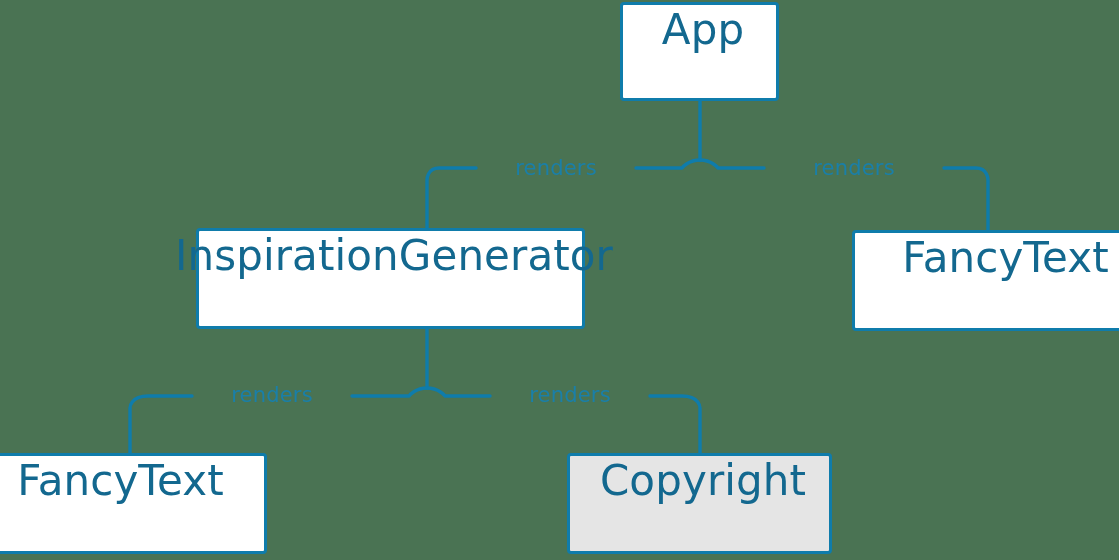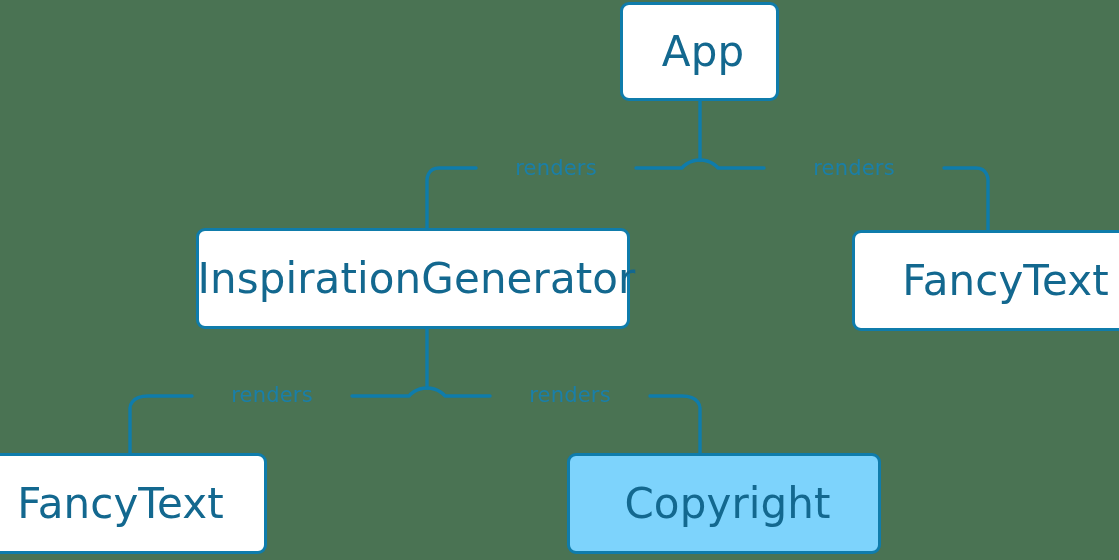--- a/index.html
+++ b/index.html
@@ -23,24 +23,23 @@
     inset: 0;
     width: 1119px;
     height: 560px;
     pointer-events: none;
   }
   .node {
     position: absolute;
     box-sizing: border-box;
     background: #ffffff;
     border: 3px solid #0f7cab;
-    border-radius: 9px;
+    border-radius: 4px;
     color: #13688f;
     display: flex;
-    align-items: center;
     justify-content: center;
     font-family: "DejaVu Sans", sans-serif;
     font-weight: 400;
     letter-spacing: 0.1px;
     white-space: nowrap;
     z-index: 2;
     padding-left: 7px;
   }
   .edge-label {
     position: absolute;
@@ -67,30 +66,30 @@
         <path d="M 427 329 L 427 388"></path>
         <path d="M 427 388 C 415 388 409 396 409 396 L 352 396 M 192 396 L 148 396 C 130 396 130 408 130 408 L 130 453"></path>
         <path d="M 427 388 C 439 388 445 396 445 396 L 490 396 M 650 396 L 682 396 C 700 396 700 408 700 408 L 700 453"></path>
       </g>
   </svg>
 
   <div id="nodes-container">
       <div class="node" style="left: 620px; top: 2px; width: 159px; height: 99px; background: rgb(255, 255, 255); border-color: rgb(15, 124, 171); color: rgb(19, 104, 143);">
         <span style="font-size: 42px;">App</span>
       </div>
-      <div class="node" style="left: 196px; top: 228px; width: 434px; height: 101px; background: rgb(255, 255, 255); border-color: rgb(15, 124, 171); color: rgb(19, 104, 143);">
+      <div class="node" style="left: 196px; top: 228px; width: 389px; height: 101px; background: rgb(255, 255, 255); border-color: rgb(15, 124, 171); color: rgb(19, 104, 143);">
         <span style="font-size: 42px;">InspirationGenerator</span>
       </div>
       <div class="node" style="left: 852px; top: 230px; width: 300px; height: 101px; background: rgb(255, 255, 255); border-color: rgb(15, 124, 171); color: rgb(19, 104, 143);">
         <span style="font-size: 42px;">FancyText</span>
       </div>
       <div class="node" style="left: -33px; top: 453px; width: 300px; height: 101px; background: rgb(255, 255, 255); border-color: rgb(15, 124, 171); color: rgb(19, 104, 143);">
         <span style="font-size: 42px;">FancyText</span>
       </div>
-      <div class="node" style="left: 567px; top: 453px; width: 314px; height: 101px; background: #7dd3fc; border-color: rgb(15, 124, 171); color: rgb(19, 104, 143);">
+      <div class="node" style="left: 567px; top: 453px; width: 265px; height: 101px; background: #e5e5e5; border-color: rgb(15, 124, 171); color: rgb(19, 104, 143);">
         <span style="font-size: 42px;">Copyright</span>
       </div>
     </div>
   <div id="edge-labels-container">
       <div class="edge-label" style="left: 556px; top: 168px; color: rgb(26, 127, 168);">renders</div>
       <div class="edge-label" style="left: 854px; top: 168px; color: rgb(26, 127, 168);">renders</div>
       <div class="edge-label" style="left: 272px; top: 395px; color: rgb(26, 127, 168);">renders</div>
       <div class="edge-label" style="left: 570px; top: 395px; color: rgb(26, 127, 168);">renders</div>
     </div>
 

